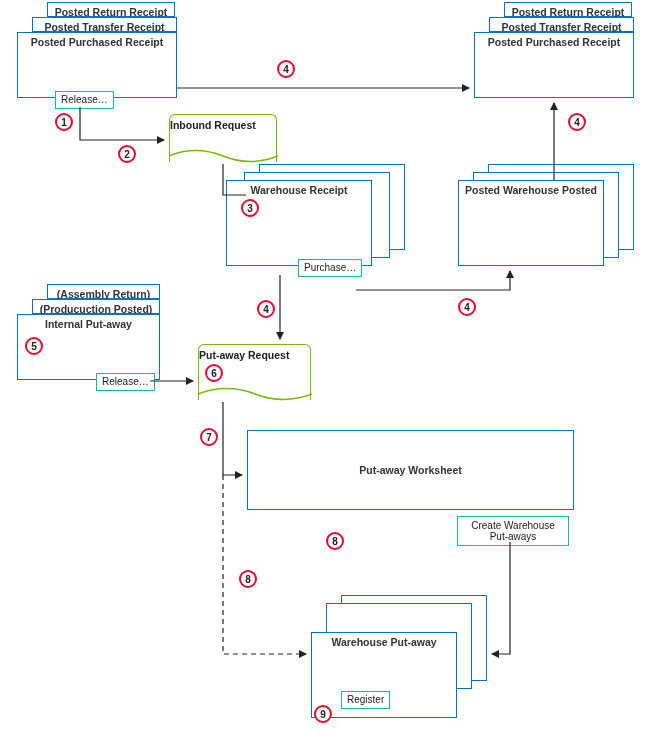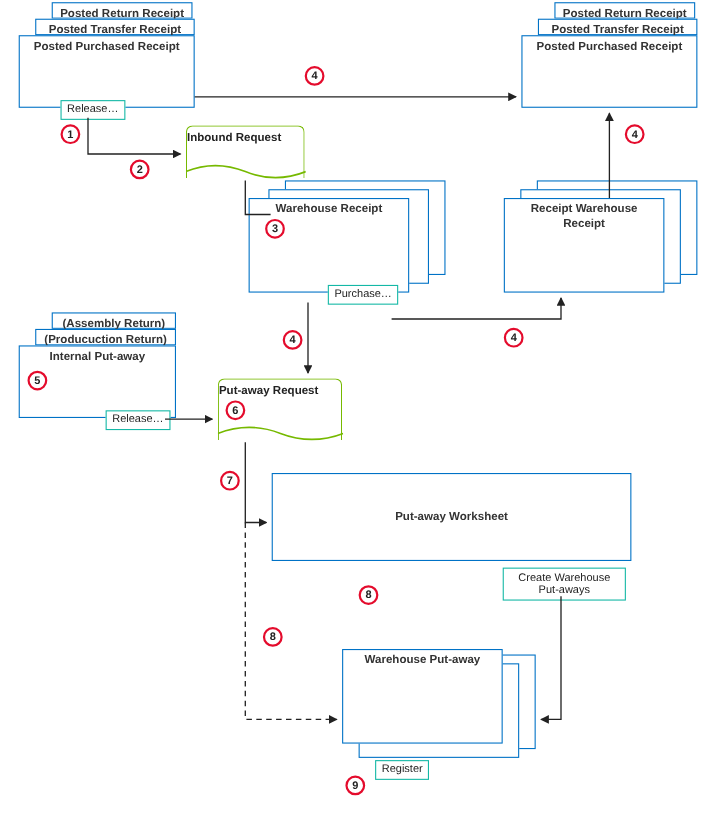--- a/index.html
+++ b/index.html
@@ -124,28 +124,28 @@
 <div class="box" style="left:226px; top:180px; width:146px; height:86px;">
   <div class="box-label">Warehouse Receipt</div>
 </div>
 <div class="action" style="left:298px; top:259px;">
   <span>Purchase…</span>
 </div>
 
 <div class="box" style="left:488px; top:164px; width:146px; height:86px;"></div>
 <div class="box" style="left:473px; top:172px; width:146px; height:86px;"></div>
 <div class="box" style="left:458px; top:180px; width:146px; height:86px;">
-  <div class="box-label">Receipt Warehouse Receipt</div>
+  <div class="box-label">Posted Warehouse Posted</div>
 </div>
 
 <div class="box" style="left:47px; top:284px; width:113px; height:15px;">
   <div class="box-label">(Assembly Return)</div>
 </div>
 <div class="box" style="left:32px; top:299px; width:128px; height:15px;">
-  <div class="box-label">(Producuction Return)</div>
+  <div class="box-label">(Producuction Posted)</div>
 </div>
 <div class="box" style="left:17px; top:314px; width:143px; height:66px;">
   <div class="box-label">Internal Put-away</div>
 </div>
 <div class="action" style="left:96px; top:373px;">
   <span>Release…</span>
 </div>
 
 <div class="wavy" style="left:198px; top:344px; width:113px; height:56px;">
   <div class="wavy-label">Put-away Request</div>
@@ -156,21 +156,21 @@
 
 <div class="box" style="left:247px; top:430px; width:327px; height:80px;">
   <div class="box-label center-label">Put-away Worksheet</div>
 </div>
 <div class="action" style="left:457px; top:516px; width:112px; padding:3px 4px; white-space:normal; line-height:1.1;">
   <span>Create Warehouse<br>Put-aways</span>
 </div>
 
 <div class="box" style="left:341px; top:595px; width:146px; height:86px;"></div>
 <div class="box" style="left:326px; top:603px; width:146px; height:86px;"></div>
-<div class="box" style="left:311px; top:590px; width:146px; height:86px;">
+<div class="box" style="left:311px; top:632px; width:146px; height:86px;">
   <div class="box-label">Warehouse Put-away</div>
 </div>
 <div class="action" style="left:341px; top:691px;">
   <span>Register</span>
 </div>
 
 <svg class="lines">
   <defs>
     <marker id="arrow" markerWidth="8" markerHeight="8" refX="7" refY="4" orient="auto" markerUnits="userSpaceOnUse">
       <path d="M0,0 L8,4 L0,8 Z" fill="#222"></path>

